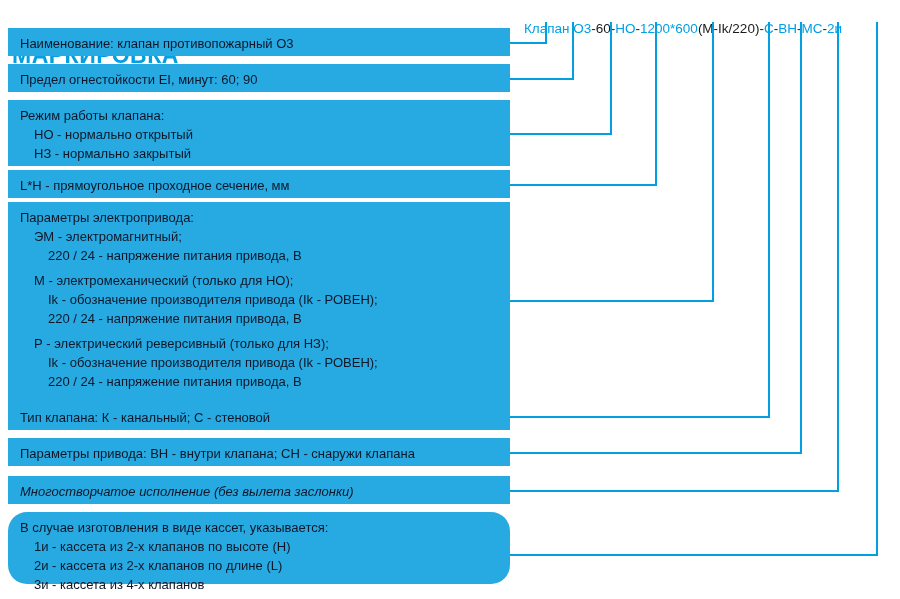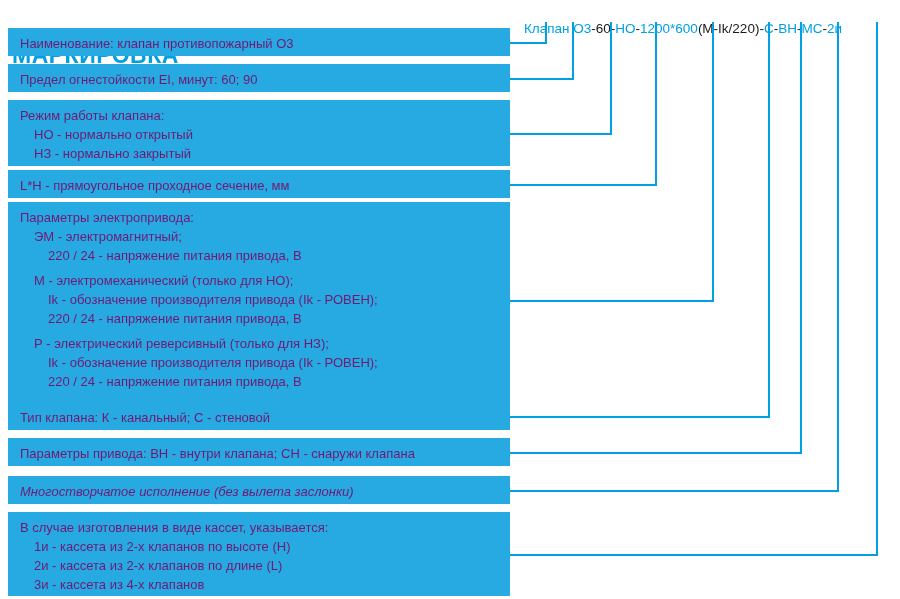--- a/index.html
+++ b/index.html
@@ -50,21 +50,21 @@
   }
   .code .hl {
     color: #00A0E3;
   }
   
   .box {
     position: absolute;
     left: 8px;
     width: 502px;
     background: #27AAE1;
-    color: #701a75;
+    color: #0f172a;
     box-sizing: border-box;
     padding: 6px 10px 6px 12px;
     font-size: 13px;
     line-height: 19px;
   }
   .box .ln {
     white-space: pre;
   }
   .indent1 { padding-left: 14px; }
   .indent2 { padding-left: 28px; }
@@ -121,21 +121,21 @@
       </div>
       <div class="box" style="top: 402px; height: 28px;">
         <div class="ln">Тип клапана: К - канальный; С - стеновой</div>
       </div>
       <div class="box" style="top: 438px; height: 28px;">
         <div class="ln">Параметры привода: ВН - внутри клапана; СН - снаружи клапана</div>
       </div>
       <div class="box" style="top: 476px; height: 28px; font-style: italic;">
         <div class="ln">Многостворчатое исполнение (без вылета заслонки)</div>
       </div>
-      <div class="box" style="top: 512px; height: 84px;">
+      <div class="box" style="top: 512px; height: 72px; border-radius: 19px;">
         <div class="ln">В случае изготовления в виде кассет, указывается:</div>
         <div class="ln indent1">1и - кассета из 2-х клапанов по высоте (Н)</div>
         <div class="ln indent1">2и - кассета из 2-х клапанов по длине (L)</div>
         <div class="ln indent1">3и - кассета из 4-х клапанов</div>
       </div>
     </div>
   <div id="lines-layer">
       <div class="hline" style="left: 510px; top: 42px; width: 35px;"></div>
       <div class="vline" style="left: 545px; top: 22px; height: 22px;"></div>
       <div class="hline" style="left: 510px; top: 78px; width: 62px;"></div>

